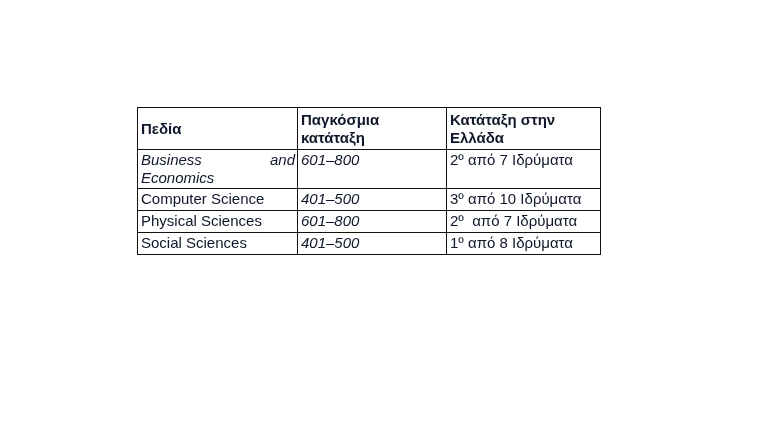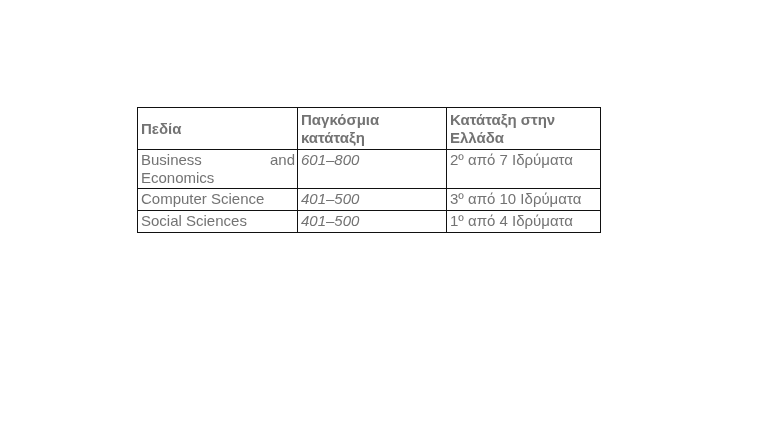--- a/index.html
+++ b/index.html
@@ -17,21 +17,21 @@
   }
   .table-wrap {
     position: absolute;
     left: 137px;
     top: 107px;
   }
   table.rank-table {
     border-collapse: collapse;
     table-layout: fixed;
     width: 463px;
-    color: #737373;
+    color: #0f172a;
   }
   table.rank-table th,
   table.rank-table td {
     border: 1px solid #111111;
     font-size: 15px;
     line-height: 18px;
     overflow: hidden;
   }
   table.rank-table th {
     font-weight: bold;
@@ -40,21 +40,21 @@
     padding: 2px 2px 2px 3px;
   }
   th.h-fields { padding-left: 8px; }
   th.h-world { white-space: pre-line; }
   th.h-greece { text-align: justify; }
   table.rank-table td {
     vertical-align: top;
     padding: 1px 2px 1px 3px;
   }
   td.c-field { text-align: left; }
-  td.c-field.justify { text-align: justify; }
+  td.c-field.justify { text-align: justify; font-style: italic; }
   td.c-world { vertical-align: middle; font-style: italic; }
   td.c-greece { white-space: pre-wrap; }
   tr.r-header { height: 42px; }
   tr.r-tall   { height: 38px; }
   tr.r-std    { height: 22px; margin-top: 8px; }
 </style>
 </head>
 <body>
 
 <div class="page">
@@ -78,20 +78,25 @@
           <td class="c-field justify">Business and Economics</td>
           <td class="c-world">601–800</td>
           <td class="c-greece">2º από 7 Ιδρύματα</td>
         </tr>
         <tr class="r-std">
           <td class="c-field">Computer Science</td>
           <td class="c-world">401–500</td>
           <td class="c-greece">3º από 10 Ιδρύματα</td>
         </tr>
         <tr class="r-std">
+          <td class="c-field">Physical Sciences</td>
+          <td class="c-world">601–800</td>
+          <td class="c-greece">2º  από 7 Ιδρύματα</td>
+        </tr>
+        <tr class="r-std">
           <td class="c-field">Social Sciences</td>
           <td class="c-world">401–500</td>
-          <td class="c-greece">1º από 4 Ιδρύματα</td>
+          <td class="c-greece">1º από 8 Ιδρύματα</td>
         </tr>
       </tbody>
     </table>
   </div>
 </div>
 
 </body></html>

